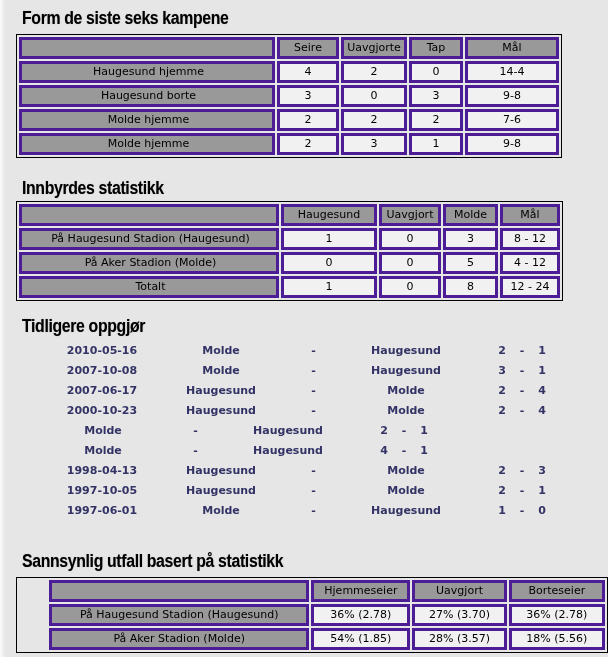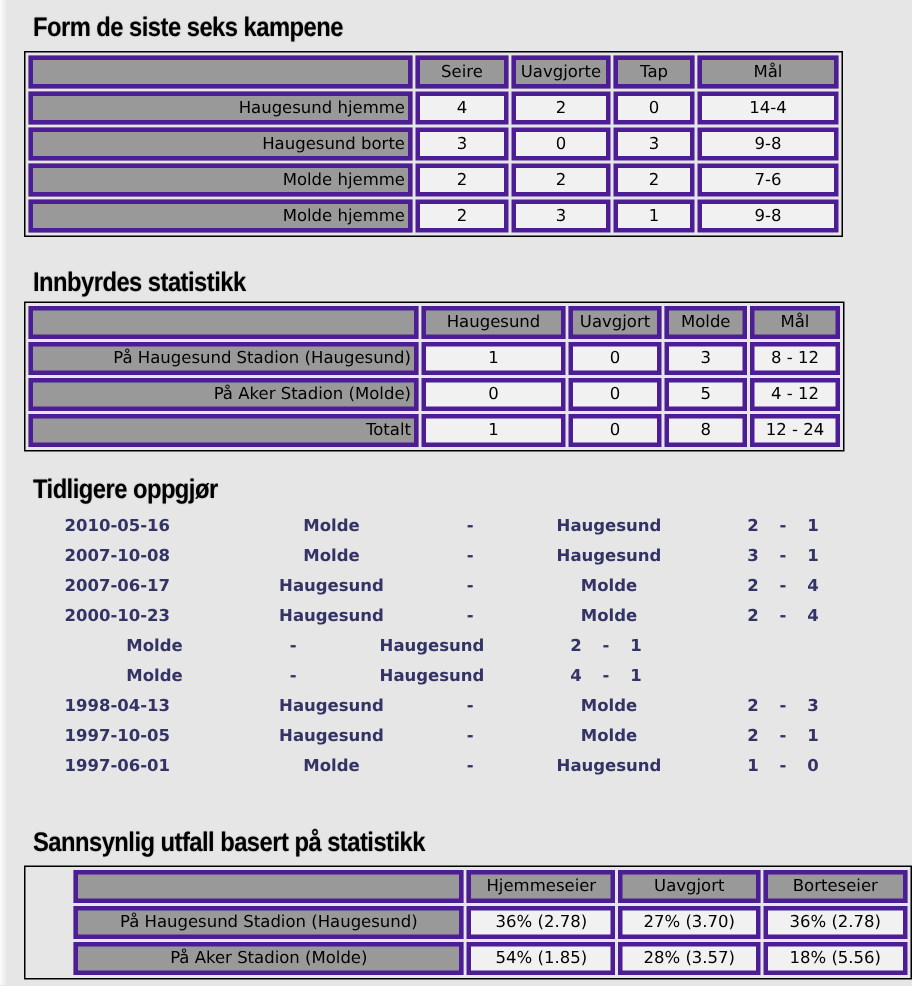--- a/index.html
+++ b/index.html
@@ -40,29 +40,29 @@
   table.stat td {
     box-sizing:border-box;
     border:3px solid #4c1d95;
     background:#f1f1f1;
     height:18px; line-height:16px;
     text-align:center; vertical-align:middle;
     padding:0 2px;
     overflow:hidden; white-space:nowrap;
   }
   table.stat td.gray { background:#999999; }
-  table.stat td.lbl  { text-align:right; padding-left:5px; }
+  table.stat td.lbl  { text-align:center; padding-left:5px; }
   table.stat.center-lbl td.lbl { text-align:center; padding-left:2px; }
 
   .history {
     margin:5px 0 0 43px;
     color:#333366; font-weight:bold;
   }
   .match { display:flex; height:20px; line-height:20px; }
-  .m-date { width:118px; text-align:left; }
+  .m-date { width:118px; text-align:center; }
   .m-home { width:120px; text-align:center; }
   .m-dash { width:65px;  text-align:center; }
   .m-away { width:120px; text-align:center; }
   .m-gap  { width:26px; }
   .m-hs   { width:20px; text-align:center; }
   .m-sep  { width:20px; text-align:center; }
   .m-as   { width:20px; text-align:center; }
 </style>
 </head>
 <body>

